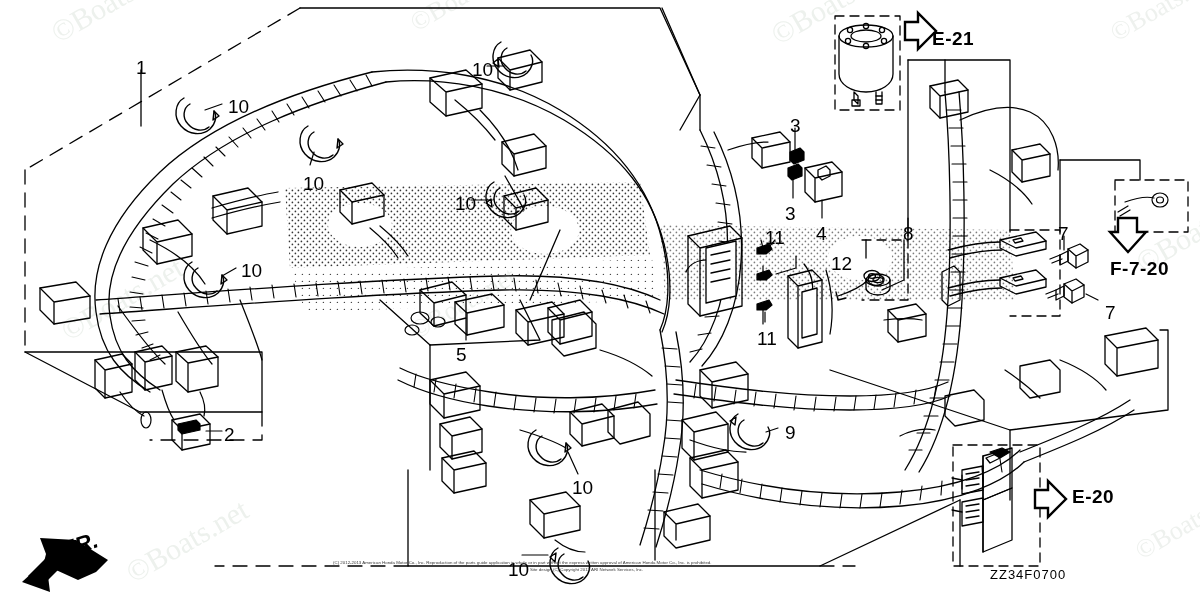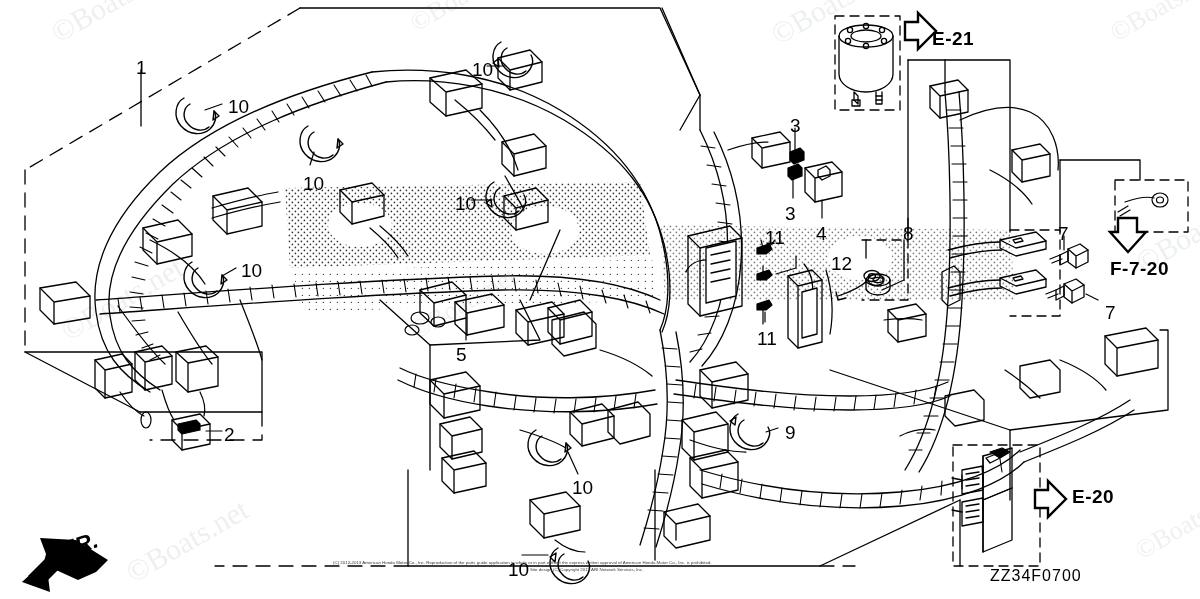--- a/index.html
+++ b/index.html
@@ -2,21 +2,21 @@
 <html><head>
 <meta charset="utf-8">
 <style>
   html,body{margin:0;padding:0;background:#fff;}
   body{font-family:"Liberation Sans",sans-serif;}
   #page{position:relative;width:1200px;height:599px;background:#ffffff;overflow:hidden;}
   #page svg{position:absolute;left:0;top:0;width:1200px;height:599px;}
   .cal{position:absolute;font-family:"Liberation Sans",sans-serif;font-size:19px;font-weight:400;color:#000;line-height:1;white-space:nowrap;}
   .ref{position:absolute;font-family:Liberation Sans, sans-serif;font-size:19px;font-weight:bold;color:#000;letter-spacing:.5px;white-space:nowrap;}
   .fr{position:absolute;font-family:"Liberation Sans",sans-serif;font-size:23px;font-weight:bold;font-style:italic;color:#000;white-space:nowrap;}
-  .code{position:absolute;font-family:"Liberation Sans",sans-serif;font-size:16px;color:#000;letter-spacing:1px;white-space:nowrap;}
+  .code{position:absolute;font-family:"Liberation Sans",sans-serif;font-size:13px;color:#000;letter-spacing:1px;white-space:nowrap;}
   .copy{position:absolute;font-family:"Liberation Sans",sans-serif;font-size:4.4px;color:#3a3a3a;white-space:nowrap;line-height:1.5;}
   .wm{position:absolute;font-family:"Liberation Serif",serif;font-size:26px;color:#eef1ee;
       transform:rotate(-30deg);transform-origin:0 0;white-space:nowrap;pointer-events:none;user-select:none;}
   .wm.big{font-size:30px;color:#edf1ed;}
 </style>
 </head>
 <body>
 
 <div id="page">
 

